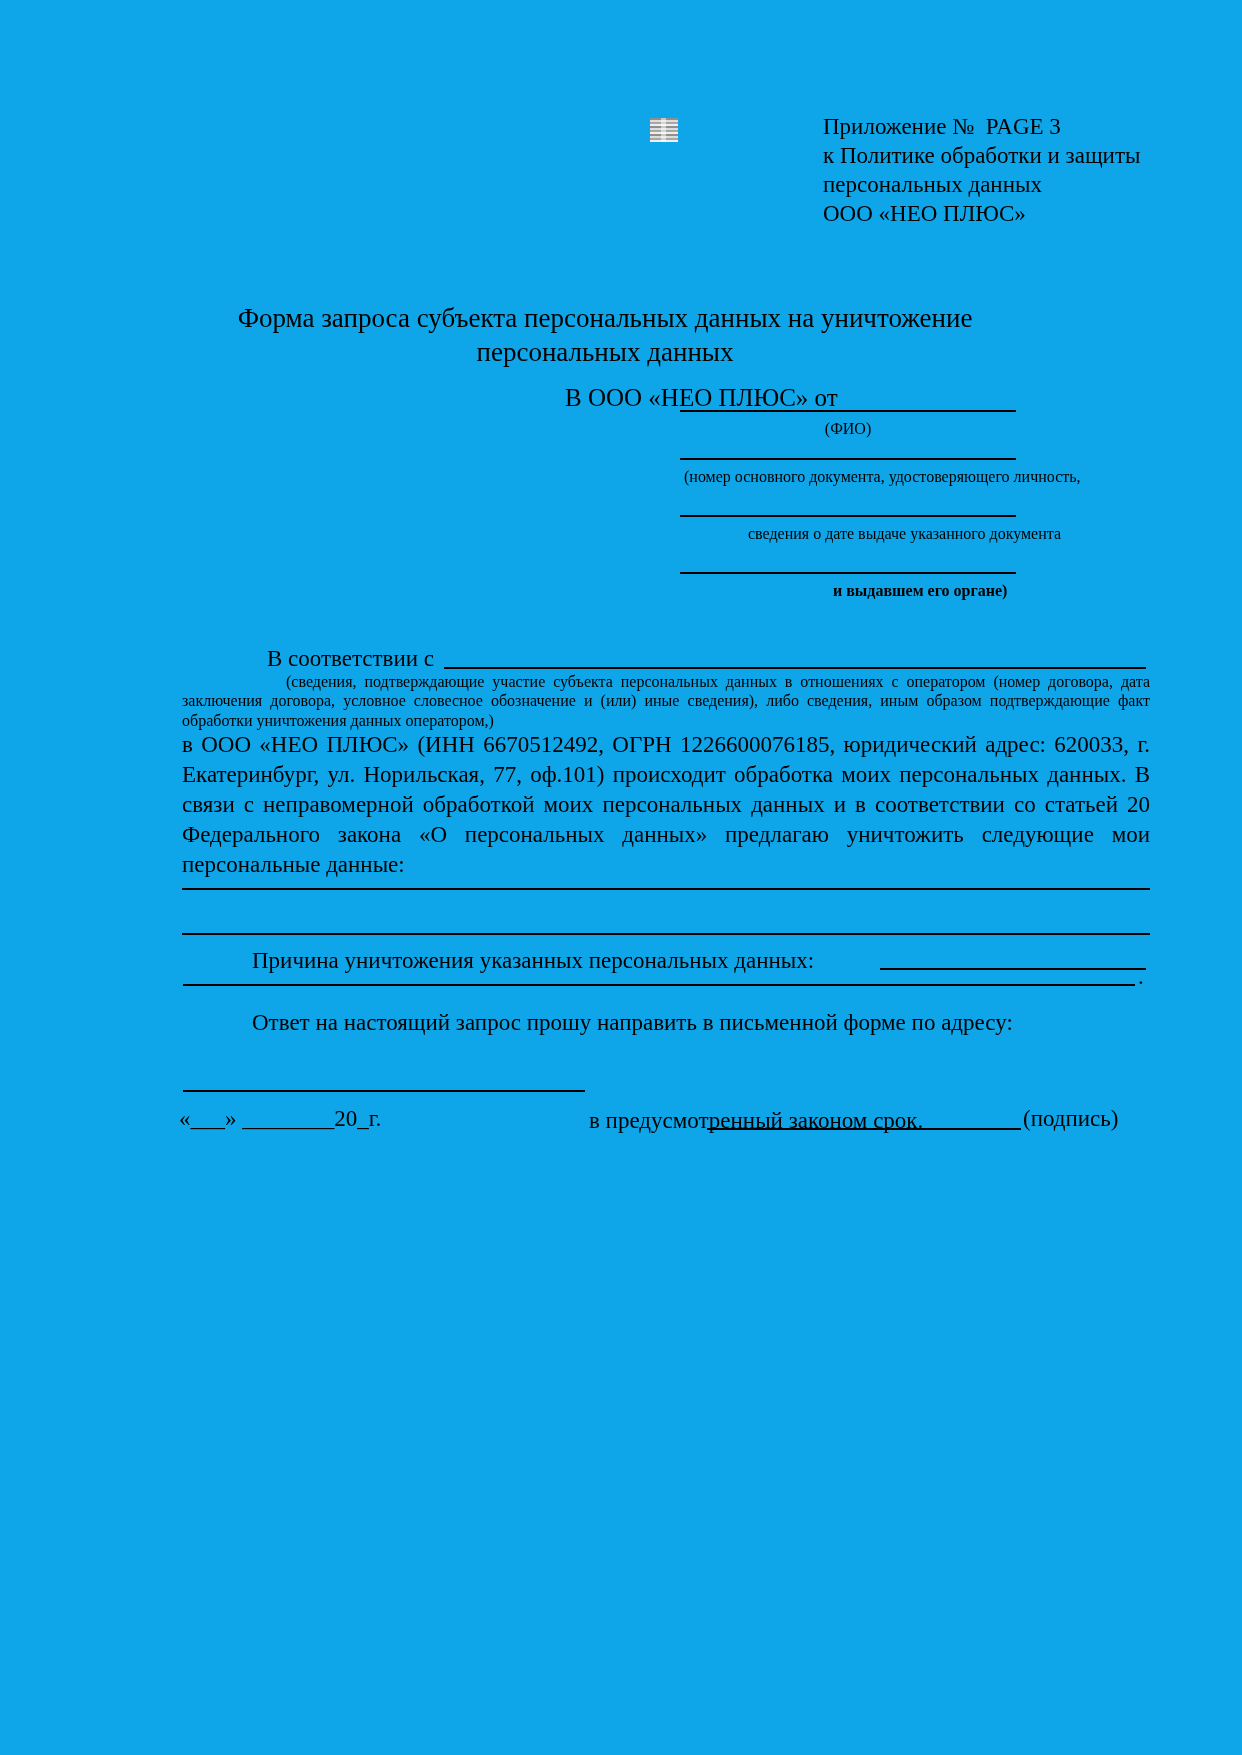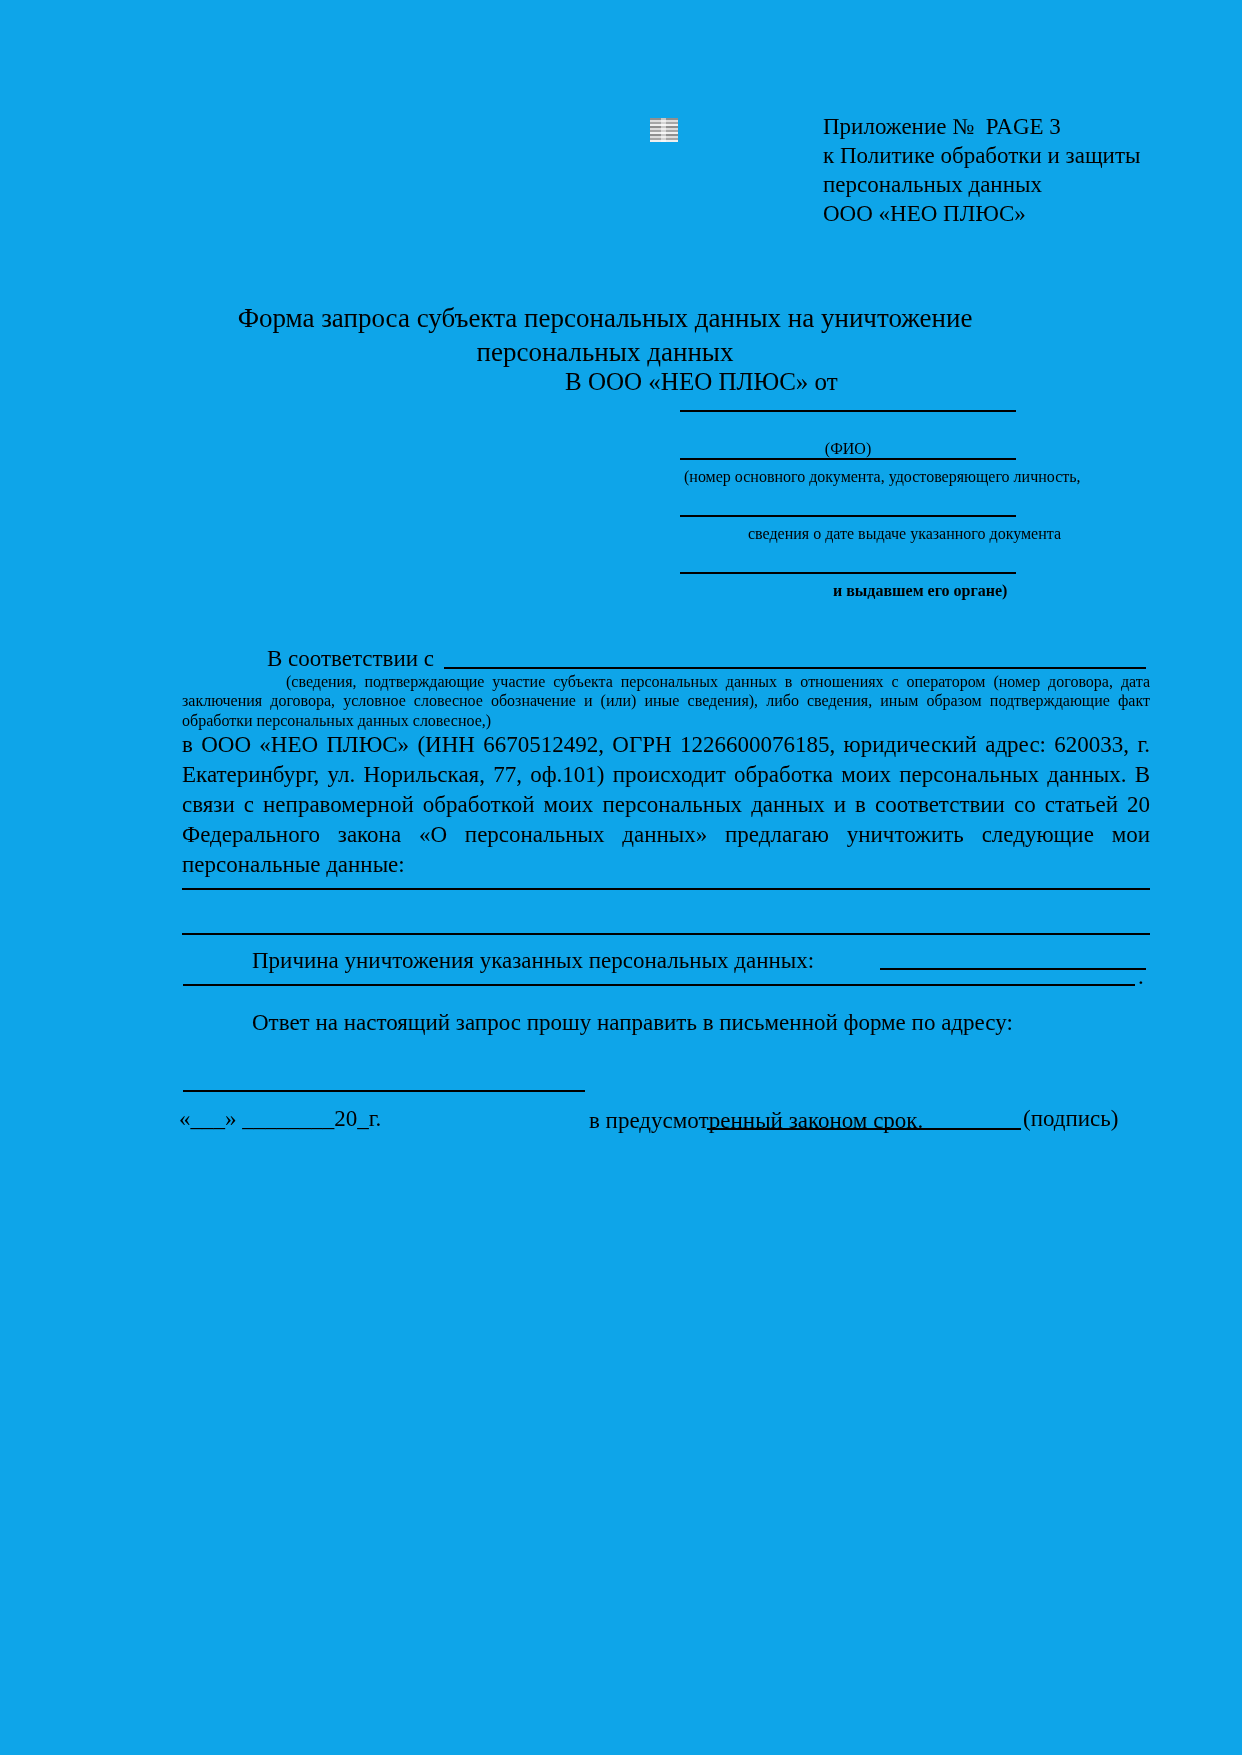--- a/index.html
+++ b/index.html
@@ -40,37 +40,37 @@
     position: absolute;
     left: 160px; top: 301px;
     width: 890px;
     text-align: center;
     font-weight: normal;
     font-size: 27px;
     line-height: 34px;
   }
   .addressee {
     position: absolute;
-    left: 565px; top: 367px;
+    left: 565px; top: 383px;
     font-size: 25px;
     line-height: 30px;
     white-space: pre;
   }
   .rule {
     position: absolute;
     height: 0;
     border-top: 2px solid #000000;
   }
   .caption {
     position: absolute;
     font-size: 16px;
     line-height: 19px;
     white-space: nowrap;
   }
-  .caption.center { text-align: center; white-space: normal; margin-top: 20px; }
+  .caption.center { text-align: center; white-space: normal; }
   .bodytext {
     position: absolute;
     font-size: 23px;
     line-height: 30px;
     white-space: pre;
   }
   .para {
     position: absolute;
     left: 182px;
     width: 968px;
@@ -118,21 +118,21 @@
 
   <div class="rule" style="left:680px; top:515px; width:336px;"></div>
   <div class="caption" style="left:748px; top:524px;">сведения о дате выдаче указанного документа</div>
 
   <div class="rule" style="left:680px; top:572px; width:336px;"></div>
   <div class="caption" style="left:833px; top:581px;font-weight:bold;">и выдавшем его органе)</div>
 
   <div class="bodytext" style="left:252px; top:644px;margin-left:15px;">В соответствии с</div>
   <div class="rule" style="left:444px; top:667px; width:702px;"></div>
 
-  <div class="smallnote">(сведения, подтверждающие участие субъекта персональных данных в отношениях с оператором (номер договора, дата заключения договора, условное словесное обозначение и (или) иные сведения), либо сведения, иным образом подтверждающие факт обработки персональных данных словесное,)</div>
+  <div class="smallnote">(сведения, подтверждающие участие субъекта персональных данных в отношениях с оператором (номер договора, дата заключения договора, условное словесное обозначение и (или) иные сведения), либо сведения, иным образом подтверждающие факт обработки уничтожения данных оператором,)</div>
 
   <div class="para" style="top:730px;">в ООО «НЕО ПЛЮС» (ИНН 6670512492, ОГРН 1226600076185, юридический адрес: 620033, г. Екатеринбург, ул. Норильская, 77, оф.101) происходит обработка моих персональных данных. В связи с неправомерной обработкой моих персональных данных и в соответствии со статьей 20 Федерального закона «О персональных данных» предлагаю уничтожить следующие мои персональные данные:</div>
 
   <div class="rule" style="left:182px; top:888px; width:968px;"></div>
   <div class="rule" style="left:182px; top:933px; width:968px;"></div>
 
   <div class="bodytext" style="left:252px; top:946px;">Причина уничтожения указанных персональных данных:</div>
   <div class="rule" style="left:880px; top:968px; width:266px;"></div>
   <div class="rule" style="left:183px; top:984px; width:952px;"></div>
   <div class="bodytext" style="left:1138px; top:962px;">.</div>

